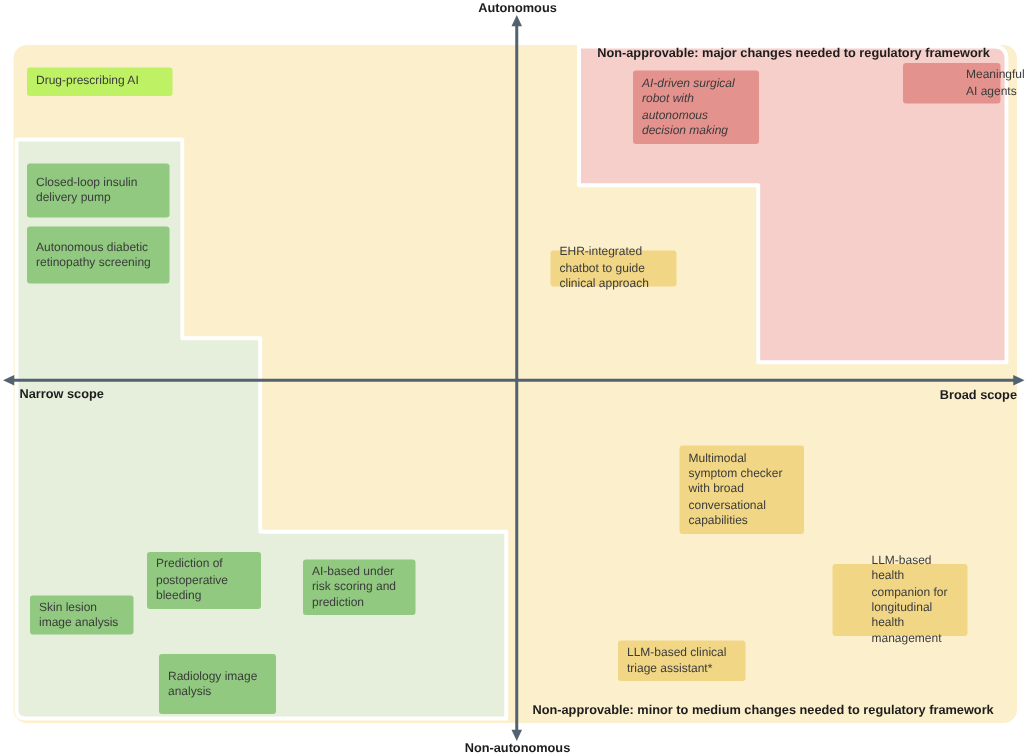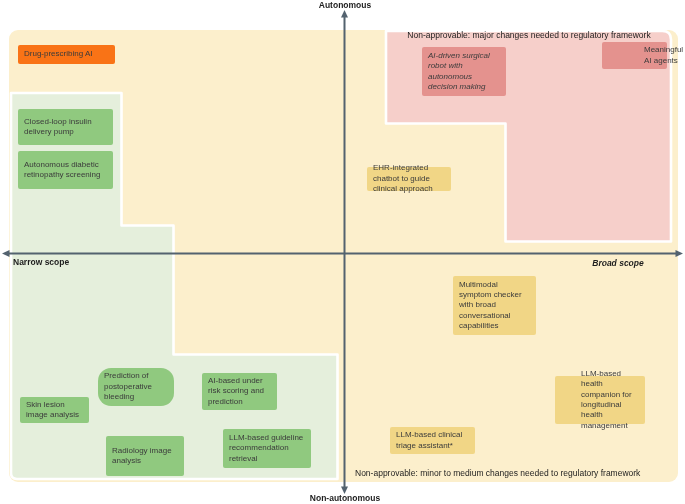--- a/index.html
+++ b/index.html
@@ -7,23 +7,23 @@
     position:relative;width:685px;height:504px;background:#ffffff;overflow:hidden;
     font-family:"Liberation Sans","DejaVu Sans",sans-serif;
   }
   .layer{position:absolute;left:0;top:0;width:685px;height:504px;}
   svg.layer{pointer-events:none;}
   .label{
     position:absolute;font-size:8.5px;font-weight:bold;color:#1d1d1d;
     line-height:1.15;white-space:nowrap;
   }
   .label.center{text-align:center;}
-  .label.right{text-align:center;font-style:italic;}
+  .label.right{text-align:right;}
   .caption{
-    position:absolute;font-size:8.5px;font-weight:normal;color:#1d1d1d;
+    position:absolute;font-size:8.5px;font-weight:bold;color:#1d1d1d;
     line-height:1.15;white-space:nowrap;
   }
   .caption.center{text-align:center;}
   .item{
     position:absolute;box-sizing:border-box;border-radius:2px;
     padding:3px 6px;font-size:8px;line-height:1.3;color:#3b3b3b;
     display:flex;align-items:center;
   }
 </style>
 </head>
@@ -51,29 +51,28 @@
 
   <div class="label center" style="left:285px;top:1px;width:120px;">Autonomous</div>
   <div class="label center" style="left:285px;top:494px;width:120px;">Non-autonomous</div>
   <div class="label" style="left:13px;top:258px;">Narrow scope</div>
   <div class="label right" style="left:558px;top:259px;width:120px;">Broad scope</div>
 
   <div class="caption center" style="left:388px;top:31px;width:282px;">Non-approvable: major changes needed to regulatory framework</div>
   <div class="caption" style="left:355px;top:469px;">Non-approvable: minor to medium changes needed to regulatory framework</div>
 
   <div class="layer" id="items-layer">
-      <div class="item" style="left: 18px; top: 45px; width: 97px; height: 19px; background: #f97316;">Drug-prescribing AI</div>
+      <div class="item" style="left: 18px; top: 45px; width: 97px; height: 19px; background: #bef264;">Drug-prescribing AI</div>
       <div class="item" style="left: 18px; top: 109px; width: 95px; height: 36px; background: rgb(144, 201, 127);">Closed-loop insulin delivery pump</div>
       <div class="item" style="left: 18px; top: 151px; width: 95px; height: 38px; background: rgb(144, 201, 127);">Autonomous diabetic retinopathy screening</div>
       <div class="item" style="left: 422px; top: 47px; width: 84px; height: 49px; background: rgb(228, 146, 142); font-style: italic;">AI-driven surgical robot with autonomous decision making</div>
       <div class="item" style="left: 602px; top: 42px; width: 65px; height: 27px; background: rgb(228, 146, 142); padding-left: 42px;">Meaningful AI agents</div>
       <div class="item" style="left: 367px; top: 167px; width: 84px; height: 24px; background: rgb(241, 214, 134);">EHR-integrated chatbot to guide clinical approach</div>
-      <div class="item" style="left: 453px; top: 276px; width: 83px; height: 59px; background: rgb(241, 214, 134);">Multimodal symptom checker with broad conversational capabilities</div>
+      <div class="item" style="left: 453px; top: 297px; width: 83px; height: 59px; background: rgb(241, 214, 134);">Multimodal symptom checker with broad conversational capabilities</div>
       <div class="item" style="left: 555px; top: 376px; width: 90px; height: 48px; background: rgb(241, 214, 134); padding-left: 26px;">LLM-based health companion for longitudinal health management</div>
-      <div class="item" style="left: 390px; top: 427px; width: 85px; height: 27px; background: rgb(241, 214, 134);">LLM-based clinical triage assistant*</div>
-      <div class="item" style="left: 98px; top: 368px; width: 76px; height: 38px; background: rgb(144, 201, 127); border-radius: 13px;">Prediction of postoperative bleeding</div>
+      <div class="item" style="left: 412px; top: 427px; width: 85px; height: 27px; background: rgb(241, 214, 134);">LLM-based clinical triage assistant*</div>
+      <div class="item" style="left: 98px; top: 368px; width: 76px; height: 38px; background: rgb(144, 201, 127);">Prediction of postoperative bleeding</div>
       <div class="item" style="left: 20px; top: 397px; width: 69px; height: 26px; background: rgb(144, 201, 127);">Skin lesion image analysis</div>
       <div class="item" style="left: 202px; top: 373px; width: 75px; height: 37px; background: rgb(144, 201, 127);">AI-based under risk scoring and prediction</div>
       <div class="item" style="left: 106px; top: 436px; width: 78px; height: 40px; background: rgb(144, 201, 127);">Radiology image analysis</div>
-      <div class="item" style="left: 223px; top: 429px; width: 88px; height: 39px; background: rgb(144, 201, 127);">LLM-based guideline recommendation retrieval</div>
     </div>
 
 </div>
 
 </body></html>

